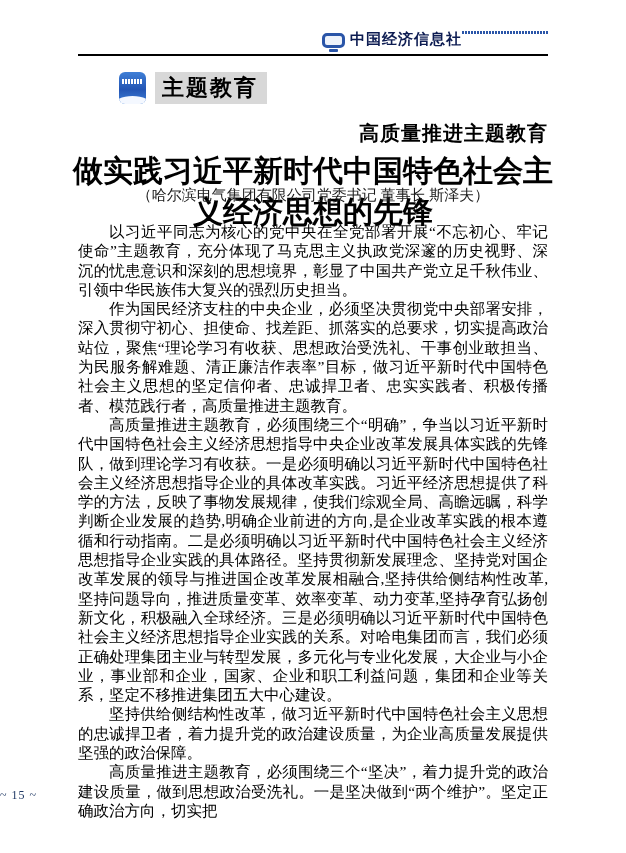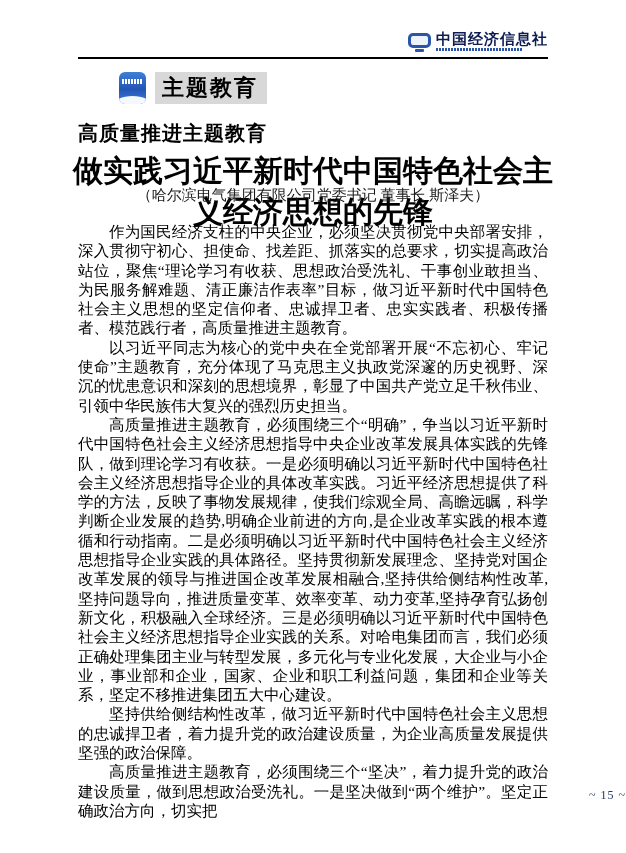--- a/index.html
+++ b/index.html
@@ -41,21 +41,21 @@
   .logo-icon::after {
     content: "";
     position: absolute;
     left: 4px;
     right: 4px;
     bottom: -7px;
     height: 3px;
     background: #2a55a8;
     border-radius: 1px;
   }
-  .logo-textcol { display: flex; flex-direction: column; align-items: flex-start; }
+  .logo-textcol { display: flex; flex-direction: row; align-items: flex-start; }
   .logo-text {
     font-family: "Liberation Sans", sans-serif;
     font-weight: bold;
     font-size: 15px;
     line-height: 17px;
     color: #0d1c52;
     letter-spacing: 1px;
     white-space: nowrap;
   }
   .logo-subline {
@@ -117,21 +117,21 @@
     padding: 0 9px 0 7px;
     letter-spacing: 2px;
   }
 
   
   .title-1 {
     position: absolute;
     left: 78px;
     top: 120px;
     width: 470px;
-    text-align: left;
+    text-align: right;
     font-family: "Liberation Sans", sans-serif;
     font-weight: bold;
     font-size: 20px;
     color: #000000;
     letter-spacing: 1px;
   }
   .title-2 {
     position: absolute;
     left: 60px;
     top: 151px;
@@ -165,21 +165,21 @@
   }
   .body-text p { text-indent: 2em; }
   .body-text p.bold { font-weight: bold; }
 
   
   .footer {
     position: absolute;
     left: 0;
     top: 788px;
     width: 100%;
-    text-align: right;
+    text-align: left;
     font-size: 12px;
     color: #1f3864;
     letter-spacing: 1px;
   }
 </style>
 </head>
 <body>
 
 <div class="page">
 
@@ -197,22 +197,22 @@
   <div class="badge-row">
     <span class="badge-icon"></span>
     <span class="badge-label">主题教育</span>
   </div>
 
   <h1 class="title-1">高质量推进主题教育</h1>
   <h2 class="title-2">做实践习近平新时代中国特色社会主义经济思想的先锋</h2>
   <div class="byline">（哈尔滨电气集团有限公司党委书记 董事长 斯泽夫）</div>
 
   <div class="body-text">
+    <p>以习近平同志为核心的党中央在全党部署开展“不忘初心、牢记使命”主题教育，充分体现了马克思主义执政党深邃的历史视野、深沉的忧患意识和深刻的思想境界，彰显了中国共产党立足千秋伟业、引领中华民族伟大复兴的强烈历史担当。</p>
     <p>作为国民经济支柱的中央企业，必须坚决贯彻党中央部署安排，深入贯彻守初心、担使命、找差距、抓落实的总要求，切实提高政治站位，聚焦“理论学习有收获、思想政治受洗礼、干事创业敢担当、为民服务解难题、清正廉洁作表率”目标，做习近平新时代中国特色社会主义思想的坚定信仰者、忠诚捍卫者、忠实实践者、积极传播者、模范践行者，高质量推进主题教育。</p>
-    <p>以习近平同志为核心的党中央在全党部署开展“不忘初心、牢记使命”主题教育，充分体现了马克思主义执政党深邃的历史视野、深沉的忧患意识和深刻的思想境界，彰显了中国共产党立足千秋伟业、引领中华民族伟大复兴的强烈历史担当。</p>
     <p>高质量推进主题教育，必须围绕三个“明确”，争当以习近平新时代中国特色社会主义经济思想指导中央企业改革发展具体实践的先锋队，做到理论学习有收获。一是必须明确以习近平新时代中国特色社会主义经济思想指导企业的具体改革实践。习近平经济思想提供了科学的方法，反映了事物发展规律，使我们综观全局、高瞻远瞩，科学判断企业发展的趋势,明确企业前进的方向,是企业改革实践的根本遵循和行动指南。二是必须明确以习近平新时代中国特色社会主义经济思想指导企业实践的具体路径。坚持贯彻新发展理念、坚持党对国企改革发展的领导与推进国企改革发展相融合,坚持供给侧结构性改革,坚持问题导向，推进质量变革、效率变革、动力变革,坚持孕育弘扬创新文化，积极融入全球经济。三是必须明确以习近平新时代中国特色社会主义经济思想指导企业实践的关系。对哈电集团而言，我们必须正确处理集团主业与转型发展，多元化与专业化发展，大企业与小企业，事业部和企业，国家、企业和职工利益问题，集团和企业等关系，坚定不移推进集团五大中心建设。</p>
     <p>坚持供给侧结构性改革，做习近平新时代中国特色社会主义思想的忠诚捍卫者，着力提升党的政治建设质量，为企业高质量发展提供坚强的政治保障。</p>
     <p>高质量推进主题教育，必须围绕三个“坚决”，着力提升党的政治建设质量，做到思想政治受洗礼。一是坚决做到“两个维护”。坚定正确政治方向，切实把</p>
   </div>
 
   <div class="footer">~ 15 ~</div>
 
 </div>
 
 </body></html>

